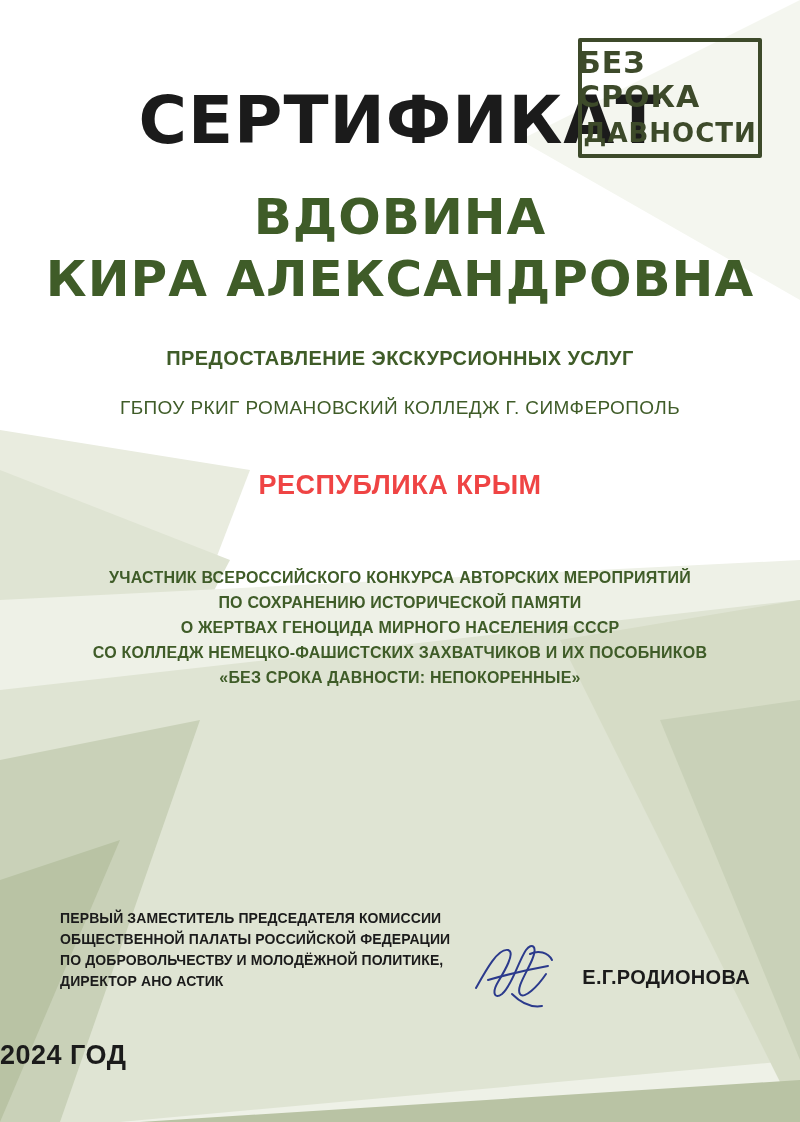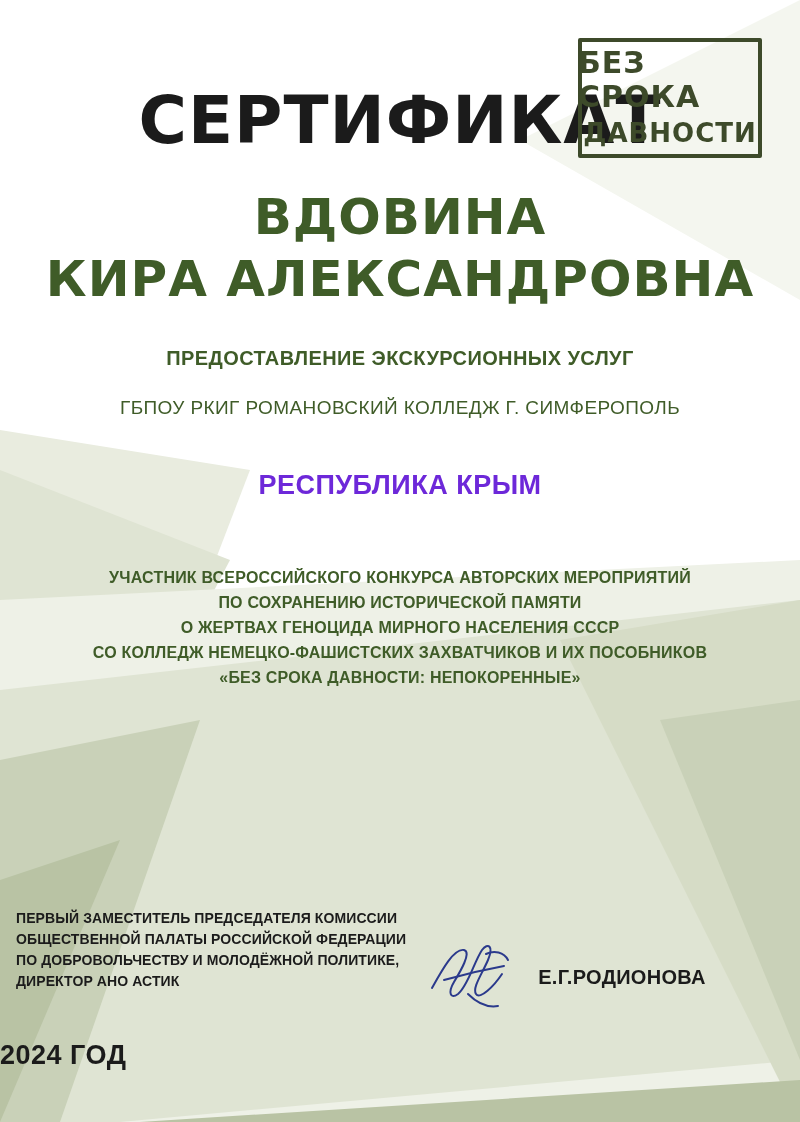--- a/index.html
+++ b/index.html
@@ -118,39 +118,40 @@
     font-weight: 400;
     letter-spacing: 0.4px;
     color: #3f5c28;
     line-height: 28px;
   }
   .region {
     margin-top: 48px;
     font-size: 27px;
     font-weight: 700;
     letter-spacing: 0.5px;
-    color: #6d28d9;
+    color: #ef4444;
   }
   .award-block {
     margin-top: 64px;
     font-size: 16px;
     font-weight: 700;
     color: #3f5c28;
     line-height: 25px;
     letter-spacing: 0.2px;
   }
   .award-block .line { display: block; text-align: center; }
 
   .signature-area {
     position: absolute;
-    left: 16px;
+    left: 10px;
     right: 0;
     top: 908px;
     display: flex;
     align-items: flex-start;
+    justify-content: center;
     gap: 18px;
   }
   .signer-role {
     font-size: 14px;
     font-weight: 700;
     color: #1b1b1b;
     line-height: 21px;
     text-align: left;
     letter-spacing: 0.1px;
   }

